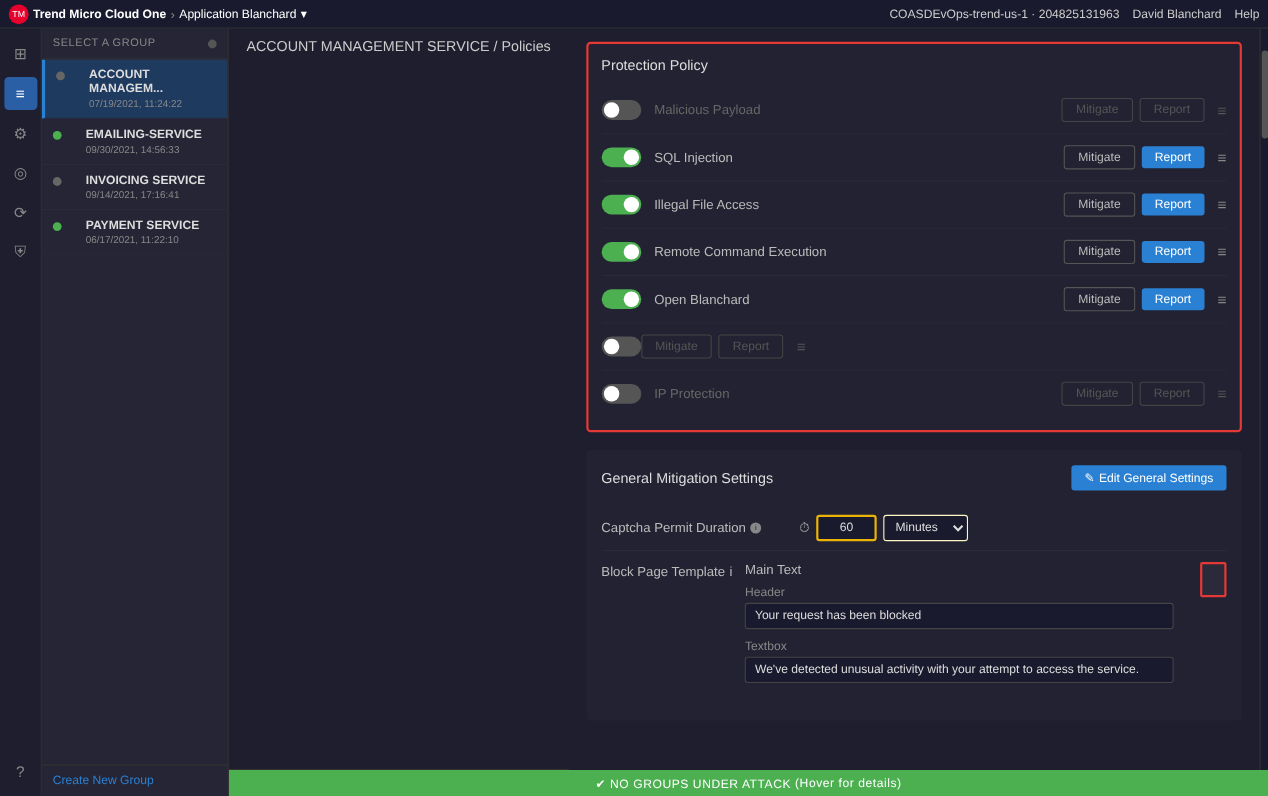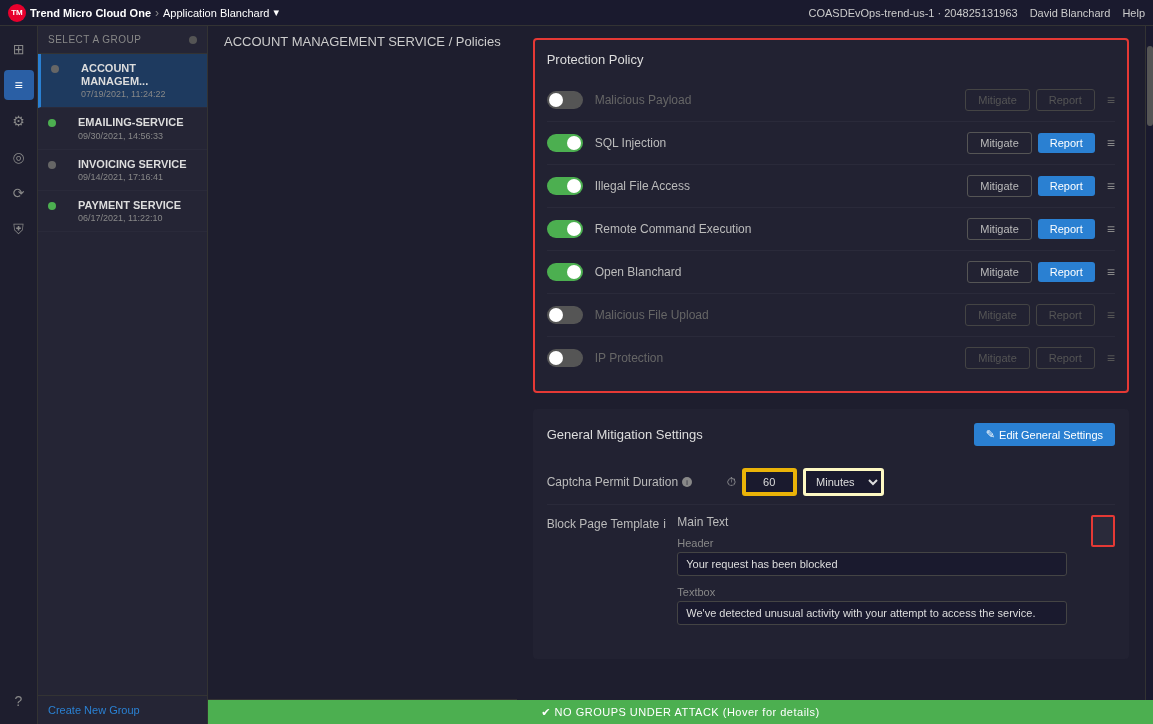--- a/index.html
+++ b/index.html
@@ -4,21 +4,21 @@
   <style>
     * { box-sizing: border-box; margin: 0; padding: 0; }
     body { font-family: 'Segoe UI', Arial, sans-serif; background: #1a1a2e; color: #ccc; font-size: 12px; overflow: hidden; width: 1153px; height: 724px; }
 
     
     .top-nav {
       display: flex; align-items: center; background: #1a1a2e; height: 26px;
       padding: 0 8px; border-bottom: 1px solid #333; position: relative; z-index: 10;
     }
     .top-nav .brand { display: flex; align-items: center; gap: 4px; color: #fff; font-size: 11px; font-weight: 600; }
-    .top-nav .brand-logo { width: 18px; height: 18px; background: #e8002d; border-radius: 50%; display: flex; align-items: center; justify-content: center; color: #fff; font-size: 8px; font-weight: bold; }
+    .top-nav .brand-logo { width: 18px; height: 18px; background: #e8002d; border-radius: 50%; display: flex; align-items: center; justify-content: center; color: #fff; font-size: 8px; font-weight: normal; }
     .top-nav .separator { color: #888; margin: 0 4px; }
     .top-nav .app-section { display: flex; align-items: center; gap: 4px; color: #fff; font-size: 11px; }
     .top-nav .right-nav { margin-left: auto; display: flex; align-items: center; gap: 12px; font-size: 11px; color: #ccc; }
     .top-nav .right-nav span { cursor: pointer; display: flex; align-items: center; gap: 2px; }
 
     
     .layout { display: flex; height: calc(724px - 26px); }
 
     
     .icon-sidebar {
@@ -113,26 +113,26 @@
     .general-title { font-size: 13px; color: #ddd; font-weight: 400; }
     .btn-edit-general {
       padding: 5px 12px; background: #2a80d2; color: #fff; border: none;
       border-radius: 3px; cursor: pointer; font-size: 11px; display: flex; align-items: center; gap: 4px;
     }
     .setting-row { display: flex; align-items: center; padding: 8px 0; border-bottom: 1px solid #2a2a3a; }
     .setting-label { width: 180px; font-size: 12px; color: #bbb; display: flex; align-items: center; gap: 4px; }
     .setting-label .info-dot { width: 10px; height: 10px; border-radius: 50%; background: #888; display: inline-flex; align-items: center; justify-content: center; font-size: 7px; color: #1e1e2e; }
     .duration-input { display: flex; align-items: center; gap: 6px; }
     .duration-field {
-      width: 55px; padding: 4px 17px; background: #1a1a2e; border: 4px solid #eab308;
-      color: #ddd; border-radius: 3px; font-size: 11px; text-align: left;
+      width: 55px; padding: 4px 17px; background: #1a1a2e; border: 2px solid #eab308;
+      color: #ddd; border-radius: 3px; font-size: 11px; text-align: center;
     }
     .duration-icon { color: #aaa; font-size: 12px; }
     .duration-select {
-      padding: 4px 6px; background: #1a1a2e; border: 3px solid #fef9c3;
+      padding: 4px 6px; background: #1a1a2e; border: 1px solid #fef9c3;
       color: #ddd; border-radius: 3px; font-size: 11px; cursor: pointer;
     }
     .main-text-label { font-size: 12px; color: #bbb; margin-bottom: 8px; font-weight: 500; }
     .field-group { margin-bottom: 10px; }
     .field-label { font-size: 11px; color: #888; margin-bottom: 3px; }
     .field-input {
       width: 390px; padding: 5px 8px; background: #1a1a2e; border: 1px solid #444;
       color: #ddd; border-radius: 3px; font-size: 11px;
     }
     .preview-box {
@@ -294,21 +294,20 @@
                 <button class="btn-mitigate">Mitigate</button>
                 <button class="btn-report">Report</button>
                 <span class="menu-dots">≡</span>
               </div>
             </div>
 
             <div class="policy-row">
               <div class="toggle">
                 <div class="toggle-slider"></div>
               </div>
-              <div class="policy-name dimmed">Malicious File Upload</div>
               <div class="policy-actions">
                 <button class="btn-mitigate dimmed">Mitigate</button>
                 <button class="btn-report dimmed">Report</button>
                 <span class="menu-dots dimmed">≡</span>
               </div>
             </div>
 
             <div class="policy-row">
               <div class="toggle">
                 <div class="toggle-slider"></div>

